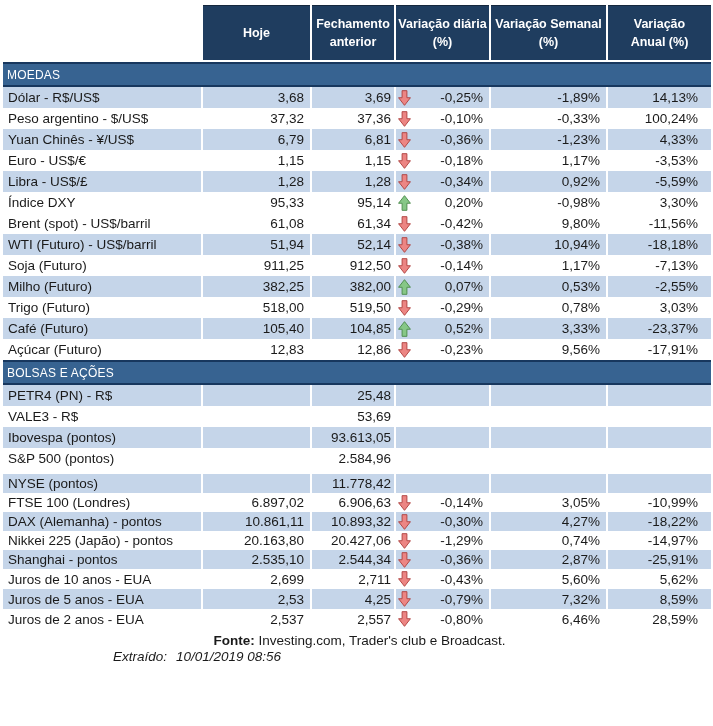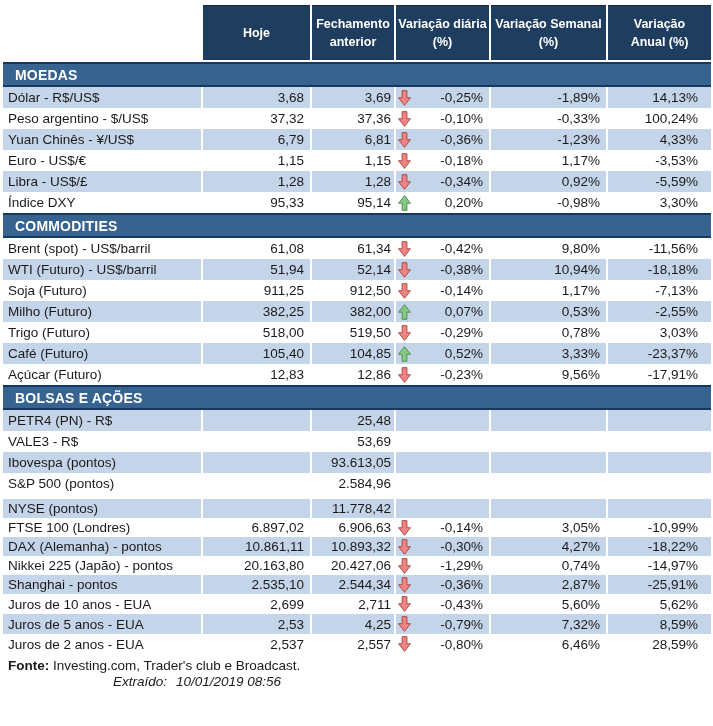--- a/index.html
+++ b/index.html
@@ -16,38 +16,38 @@
     background:var(--header-bg,#1F3D5F);color:var(--header-text,#fff);
     font-weight:bold;font-size:12.5px;line-height:1.45;
     display:flex;align-items:center;justify-content:center;text-align:center;
     white-space:pre-line;border-top:1px solid #15273d;
   }
   .hcell-empty{background:transparent;border:none;}
   .section-band{
     height:21px;background:var(--band-bg,#376391);
     border-top:2px solid var(--band-border,#17375E);
     border-bottom:2px solid var(--band-border,#17375E);
-    color:#fff;font-weight:bold;font-size:14px;
-    display:flex;align-items:center;padding-left:12px;letter-spacing:.2px;
+    color:#fff;font-weight:normal;font-size:12px;
+    display:flex;align-items:center;padding-left:4px;letter-spacing:.2px;
   }
   .row{height:21px;}
   .row.h19{height:19px;}
   .row.h20{height:20px;}
   .cell{display:flex;align-items:center;font-size:13.5px;overflow:hidden;}
   .row.shaded .cell{background:var(--row-shade,#C5D5E9);}
   .row.plain .cell{background:#ffffff;}
   .cell.label{padding-left:5px;justify-content:flex-start;}
   .cell.num{justify-content:flex-end;padding-right:6px;}
   .cell.fech{padding-right:3px;}
   .cell.vdia{position:relative;}
   .cell.vanual{padding-right:13px;}
   .arrow{position:absolute;left:2px;top:50%;transform:translateY(-50%);display:flex;line-height:0;}
   .group-gap{height:5px;background:#fff;}
   .footer{margin-top:4px;font-size:13.5px;line-height:16px;color:#1a1a1a;}
-  .fonte-line{padding-left:5px;}
+  .fonte-line{padding-left:5px;text-align:center;}
   .fonte-label{font-weight:bold;}
   .extraido-line{padding-left:110px;font-style:italic;}
   .extraido-value{margin-left:9px;}
 </style>
 </head>
 <body>
 
 <div class="sheet">
 
   <div class="grid header-row">
@@ -208,21 +208,20 @@
           </span>
           <span>0,20%</span>
         </div>
         <div class="cell num">
           <span>-0,98%</span>
         </div>
         <div class="cell num vanual">
           <span>3,30%</span>
         </div>
       </div>
-      <div class="section-band">COMMODITIES</div>
       <div class="grid row plain">
         <div class="cell label">
           <span>Brent (spot) - US$/barril</span>
         </div>
         <div class="cell num">
           <span>61,08</span>
         </div>
         <div class="cell num fech">
           <span>61,34</span>
         </div>

